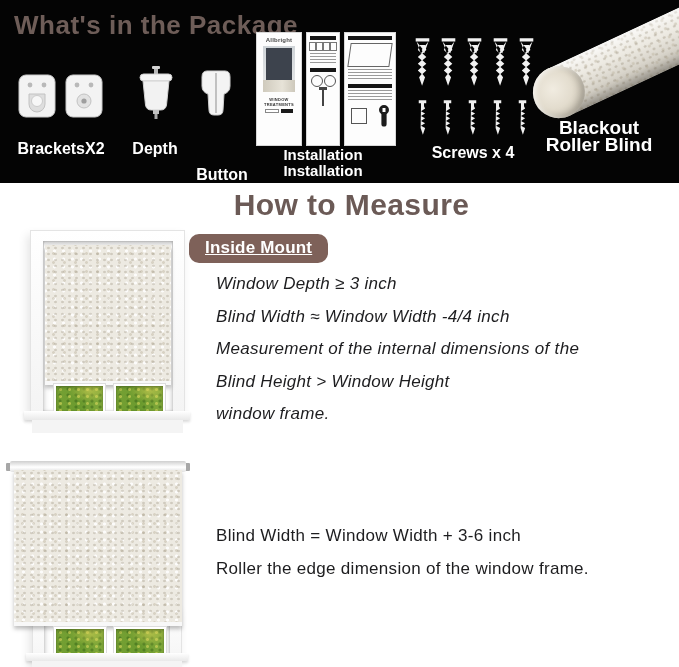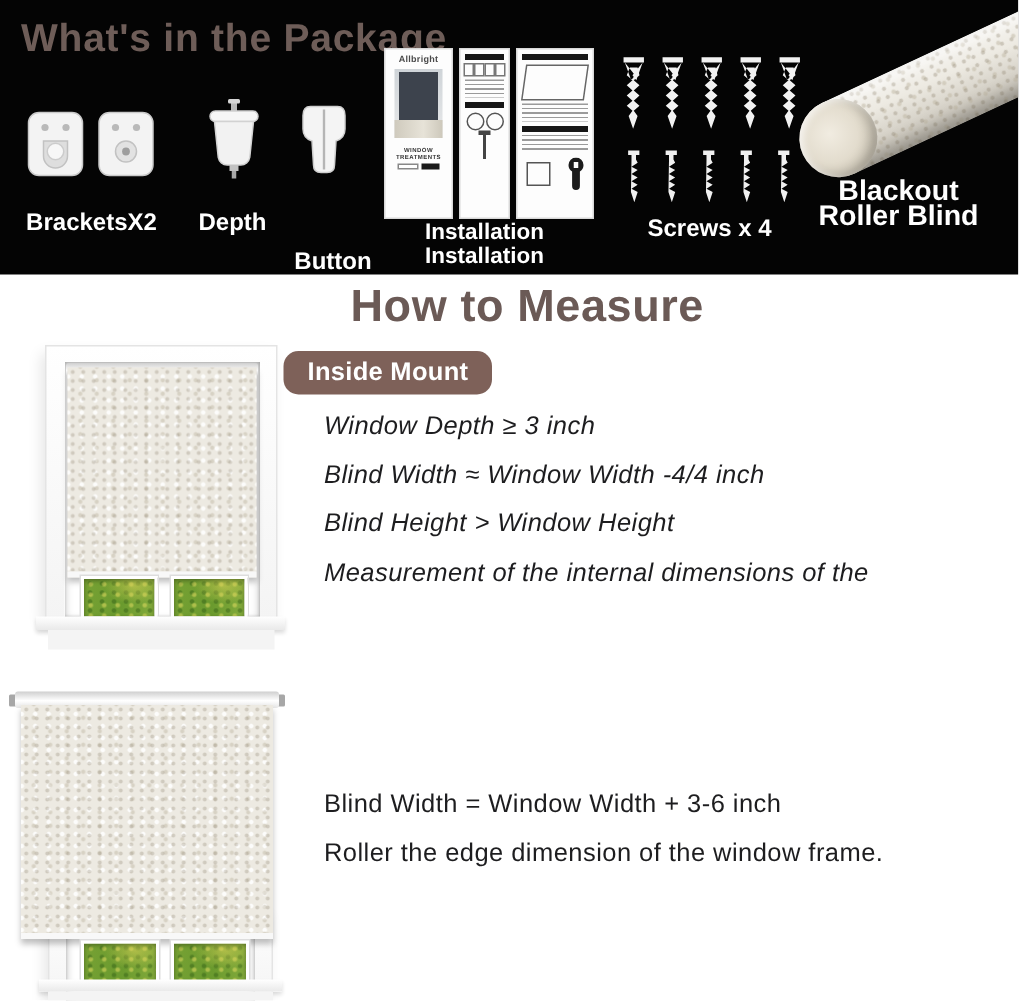--- a/index.html
+++ b/index.html
@@ -60,21 +60,21 @@
         box-shadow:inset 0 -6px 10px rgba(0,0,0,.25), inset 0 5px 7px rgba(255,255,255,.55);}
   .roll-end{position:absolute;left:-1px;top:0;width:52px;height:52px;border-radius:50%;
         background:radial-gradient(circle at 42% 40%, #f1ece1, #ddd6c6 62%, #b5ad9c 96%);
         box-shadow:inset 2px 2px 5px rgba(255,255,255,.7), inset -4px -4px 7px rgba(0,0,0,.22);}
 
   
   .measure-title{position:absolute;left:0;top:188px;width:100%;text-align:center;margin:0;
         font-size:30px;font-weight:600;letter-spacing:.4px;color:var(--heading,#6b5a56);transform:translateX(12px);}
   .badge{position:absolute;background:var(--accent,#7e6159);color:#fff;font-size:17px;font-weight:600;
         padding:4px 16px 5px;border-radius:10px;letter-spacing:.2px;}
-  .badge-inside{left:189px;top:234px;}
+  .badge-inside{left:189px;top:234px;text-decoration:underline;}
   .badge-outside{left:190px;top:464px;}
   .mtext{position:absolute;font-size:17px;letter-spacing:.3px;line-height:32.5px;color:var(--text,#1d1d1f);}
   .mtext p{margin:0;}
   .mtext-inside{left:216px;top:268px;width:455px;font-style:italic;}
   .mtext-outside{left:216px;top:520px;width:460px;}
 
   
   .fig{position:absolute;}
   .fig-inside{left:10px;top:224px;width:180px;height:209px;}
   .fig-outside{left:2px;top:455px;width:192px;height:212px;}
@@ -252,22 +252,23 @@
     <div class="pane" style="left:44px;top:160px;width:47px;height:25px;"></div>
     <div class="pane" style="left:104px;top:160px;width:47px;height:25px;"></div>
     <div class="sill" style="left:14px;top:187px;width:166px;height:9px;"></div>
     <div class="apron" style="left:22px;top:196px;width:151px;height:13px;"></div>
   </div>
 
   <span class="badge badge-inside">Inside Mount</span>
   <div class="mtext mtext-inside">
     <p>Window Depth ≥ 3 inch</p>
     <p>Blind Width ≈ Window Width -4/4 inch</p>
+    <p>Measurement of the internal dimensions of the</p>
     <p>Blind Height &gt; Window Height</p>
-    <p>Measurement of the internal dimensions of the</p>
+    <p>window frame.</p>
   </div>
 
   <div class="fig fig-outside">
     <div class="win-frame" style="left:30px;top:150px;width:150px;height:62px;"></div>
     <div class="win-opening" style="left:42px;top:162px;width:126px;height:50px;"></div>
     <div class="tube-pin" style="left:4px;top:8px;"></div>
     <div class="tube-pin" style="left:183px;top:8px;"></div>
     <div class="roller-tube" style="left:8px;top:6px;width:176px;height:11px;"></div>
     <div class="fabric" style="left:12px;top:15px;width:168px;height:152px;"></div>
     <div class="pane" style="left:52px;top:172px;width:48px;height:26px;"></div>

